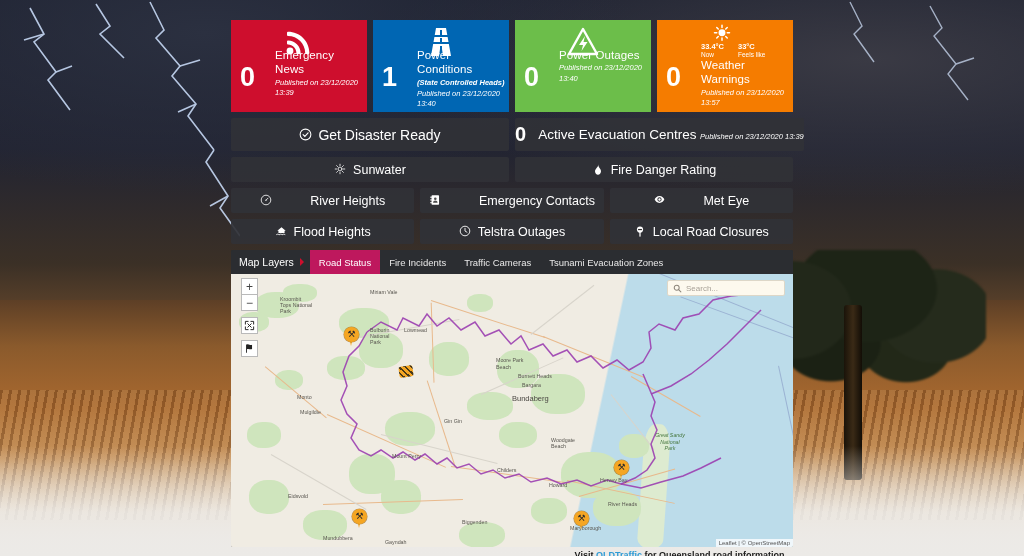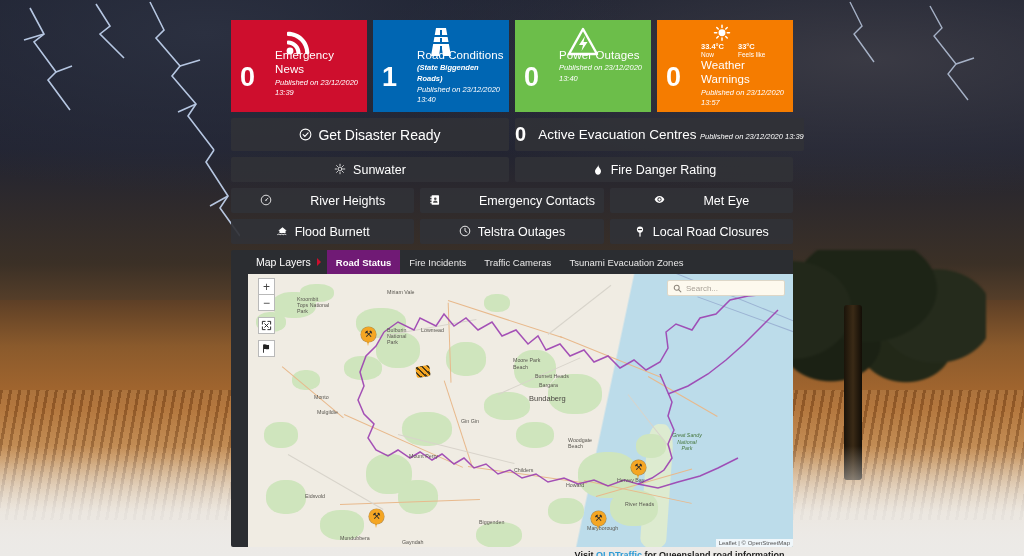--- a/index.html
+++ b/index.html
@@ -103,32 +103,32 @@
   .aec .txt .l1 { font-size:13.5px; line-height:1.15; }
   .aec .txt .l2 { font-size:7.5px; font-style:italic; line-height:1.3; margin-top:1px; }
   .row-b .dbtn { flex:1; }
   .row-c .dbtn { flex:1;gap:37px; }
   .row-d { margin-top:6px; }
   .row-d .dbtn { flex:1; }
 
   .ico { display:inline-block; width:13px; height:13px; flex:0 0 auto; position:relative; }
 
   
-  #mapcard { margin-top:6px; background:#2b2d31; border-radius:2px; overflow:hidden;padding-left:17px; }
+  #mapcard { margin-top:6px; background:#2b2d31; border-radius:2px; overflow:hidden; }
   .tabs { display:flex; align-items:stretch; height:24px; background:#2b2d31; }
   .tab {
     display:flex; align-items:center; padding:0 9px; font-size:9.5px; color:#e8e8e8;
     white-space:nowrap;
   }
   .tab.maplayers { color:#fff; font-size:10.5px; padding-left:8px; padding-right:6px; }
   .tab.maplayers .caret {
     width:0;height:0;border-left:4px solid #ce0e2d;border-top:4px solid transparent;
     border-bottom:4px solid transparent; margin-left:6px;
   }
-  .tab.active { background:#701a75; color:#fff; font-weight:bold; }
+  .tab.active { background:#be185d; color:#fff; font-weight:normal; }
 
   .mapwrap { position:relative; height:273px; background:#e9e4dd; overflow:hidden; }
   .land { position:absolute; left:0; top:0; width:100%; height:100%;
     background:#f0ece3; }
   .coast {
     position:absolute; top:0; right:0; width:50%; height:100%;
     background:linear-gradient(102deg, #f0ece3 0 34%, #bcdcea 34.6% 100%);
   }
   .fraser {
     position:absolute; right:22.5%; top:150px; width:26px; height:125px;
@@ -247,22 +247,22 @@
           <path d="M11 2h10l5 28h-8l-1-7h-2l-1 7H6z"></path>
           <rect x="15" y="4" width="2" height="5" fill="#0066b3"></rect>
           <rect x="15" y="12" width="2" height="5" fill="#0066b3"></rect>
           <rect x="15" y="20" width="2" height="5" fill="#0066b3"></rect>
           <path d="M6 9h20v2H6z" fill="#0066b3"></path>
           <path d="M5 16h22v2H5z" fill="#0066b3"></path>
         </svg>
       </span>
       <span class="big-num">1</span>
       <div class="tbody">
-        <div class="tname">Road Conditions</div>
-        <div class="tsub">(State Biggenden Roads)</div>
+        <div class="tname">Power Conditions</div>
+        <div class="tsub">(State Controlled Heads)</div>
         <div class="tpub">Published on 23/12/2020 13:40</div>
       </div>
     </div>
 
     <div class="tile" style="background:#6cbe4a">
       <span class="ticon">
         <svg viewBox="0 0 32 32" width="36" height="32">
           <path d="M16 3 L30 28 H2 Z" fill="none" stroke="#fff" stroke-width="2.4" stroke-linejoin="round"></path>
           <path d="M18 10 l-6 9h4l-1.5 6 6-9h-4z" fill="#fff"></path>
         </svg>
@@ -374,21 +374,21 @@
   </div>
 
   <div class="row row-d">
     <div class="dbtn">
       <span class="ico">
         <svg viewBox="0 0 16 16" width="13" height="12" fill="#fff">
           <path d="M8 3L2.4 7.6h1.5v3.2h8.2V7.6h1.5z"></path>
           <path d="M1 12.4c1 0 1-.9 2-.9s1 .9 2 .9 1-.9 2-.9 1 .9 2 .9 1-.9 2-.9 1 .9 2 .9v1.3c-1 0-1-.9-2-.9s-1 .9-2 .9-1-.9-2-.9-1 .9-2 .9-1-.9-2-.9-1 .9-2 .9z"></path>
         </svg>
       </span>
-      <span>Flood Burnett</span>
+      <span>Flood Heights</span>
     </div>
     <div class="dbtn">
       <span class="ico">
         <svg viewBox="0 0 16 16" width="12" height="12" fill="none" stroke="#fff" stroke-width="1.2">
           <circle cx="8" cy="8" r="6.4"></circle>
             <path d="M8 4.4V8l2.6 1.6" stroke-linecap="round"></path>
         </svg>
       </span>
       <span>Telstra Outages</span>
     </div>

